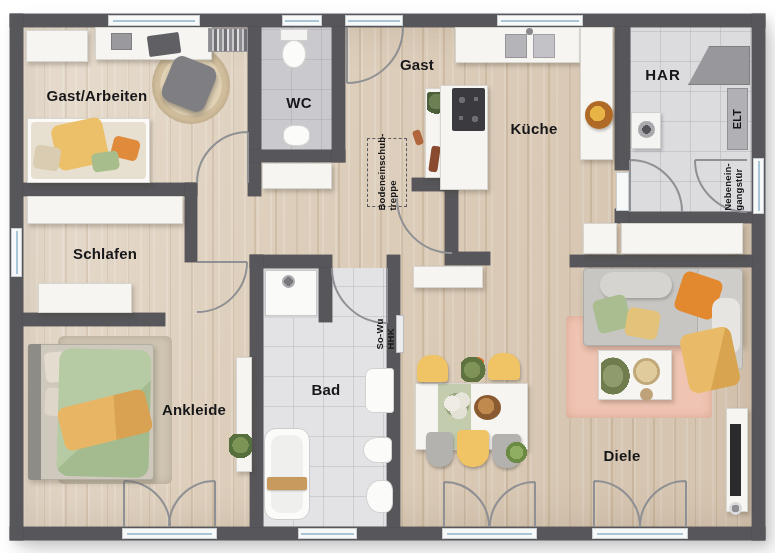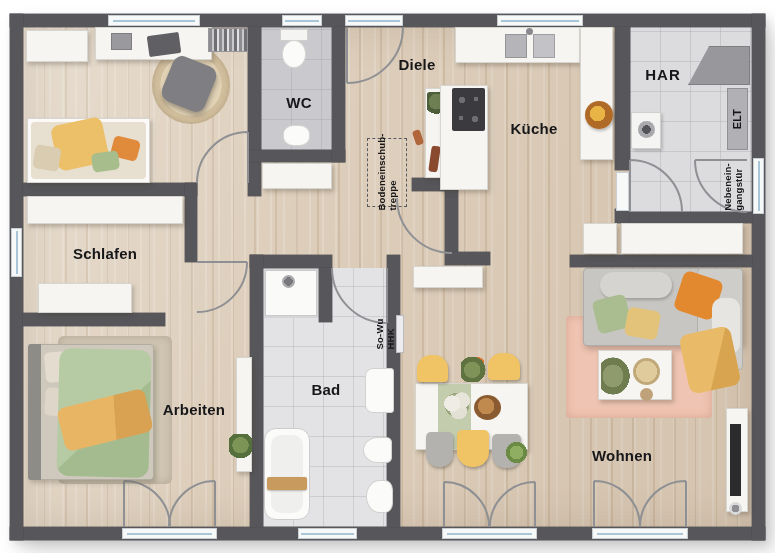--- a/index.html
+++ b/index.html
@@ -218,28 +218,29 @@
   <div style="left:441px;top:390px;width:32px;height:30px;background:radial-gradient(circle at 35% 45%,#eeece5 0 30%,transparent 31%),radial-gradient(circle at 65% 35%,#e7e4da 0 28%,transparent 29%),radial-gradient(circle at 55% 70%,#e3e0d5 0 30%,transparent 31%),radial-gradient(circle at 50% 50%,#9aa67e 0 55%,transparent 56%);"></div>
   <div class="round" style="left:474px;top:395px;width:27px;height:25px;background:radial-gradient(circle at 45% 45%,#c08a4e 0 40%,#8a5a30 41% 75%,#6e4524 76%);"></div>
   <div style="left:461px;top:355px;width:25px;height:27px;background:radial-gradient(circle at 45% 55%,#7f9257 0 40%,#5e7340 41% 65%,transparent 66%),radial-gradient(circle at 70% 30%,#e07830 0 22%,transparent 23%);"></div>
   <div style="left:417px;top:355px;width:31px;height:27px;background:#f0c464;border-radius:14px 14px 4px 4px;box-shadow:1px 2px 3px rgba(0,0,0,.25);"></div>
   <div style="left:488px;top:353px;width:32px;height:27px;background:#f0c464;border-radius:14px 14px 4px 4px;box-shadow:1px 2px 3px rgba(0,0,0,.25);"></div>
   <div style="left:426px;top:432px;width:27px;height:35px;background:#b4b2ae;border-radius:5px 5px 13px 13px;box-shadow:1px 2px 3px rgba(0,0,0,.25);"></div>
   <div style="left:457px;top:430px;width:32px;height:37px;background:#f0c464;border-radius:5px 5px 15px 15px;box-shadow:1px 2px 3px rgba(0,0,0,.25);"></div>
   <div style="left:492px;top:434px;width:29px;height:34px;background:#b4b2ae;border-radius:5px 5px 13px 13px;box-shadow:1px 2px 3px rgba(0,0,0,.25);"></div>
   <div style="left:505px;top:440px;width:23px;height:25px;background:radial-gradient(circle at 50% 50%,#8fae62 0 40%,#6b8a44 41% 62%,transparent 63%);"></div>
 
+  <div class="lbl" style="left:97px;top:95px;">Gast/Arbeiten</div>
   <div class="lbl" style="left:299px;top:102px;">WC</div>
-  <div class="lbl" style="left:417px;top:64px;">Diele</div>
+  <div class="lbl" style="left:417px;top:64px;">Gast</div>
   <div class="lbl" style="left:534px;top:128px;">Küche</div>
   <div class="lbl" style="left:663px;top:74px;letter-spacing:1px;">HAR</div>
   <div class="lbl" style="left:105px;top:253px;">Schlafen</div>
-  <div class="lbl" style="left:194px;top:409px;">Arbeiten</div>
+  <div class="lbl" style="left:194px;top:409px;">Ankleide</div>
   <div class="lbl" style="left:326px;top:389px;">Bad</div>
-  <div class="lbl" style="left:622px;top:455px;">Wohnen</div>
+  <div class="lbl" style="left:622px;top:455px;">Diele</div>
 
   <div class="lbl small rot" style="left:387px;top:172px;">
     <span style="position:static;display:block;">Bodeneinschub-</span>
     <span style="position:static;display:block;">treppe</span>
   </div>
   <div class="lbl small rot" style="left:733px;top:187px;">
     <span style="position:static;display:block;">Nebenein-</span>
     <span style="position:static;display:block;">gangstür</span>
   </div>
   <div class="lbl small rot" style="left:737px;top:119px;font-size:11px;">ELT</div>

